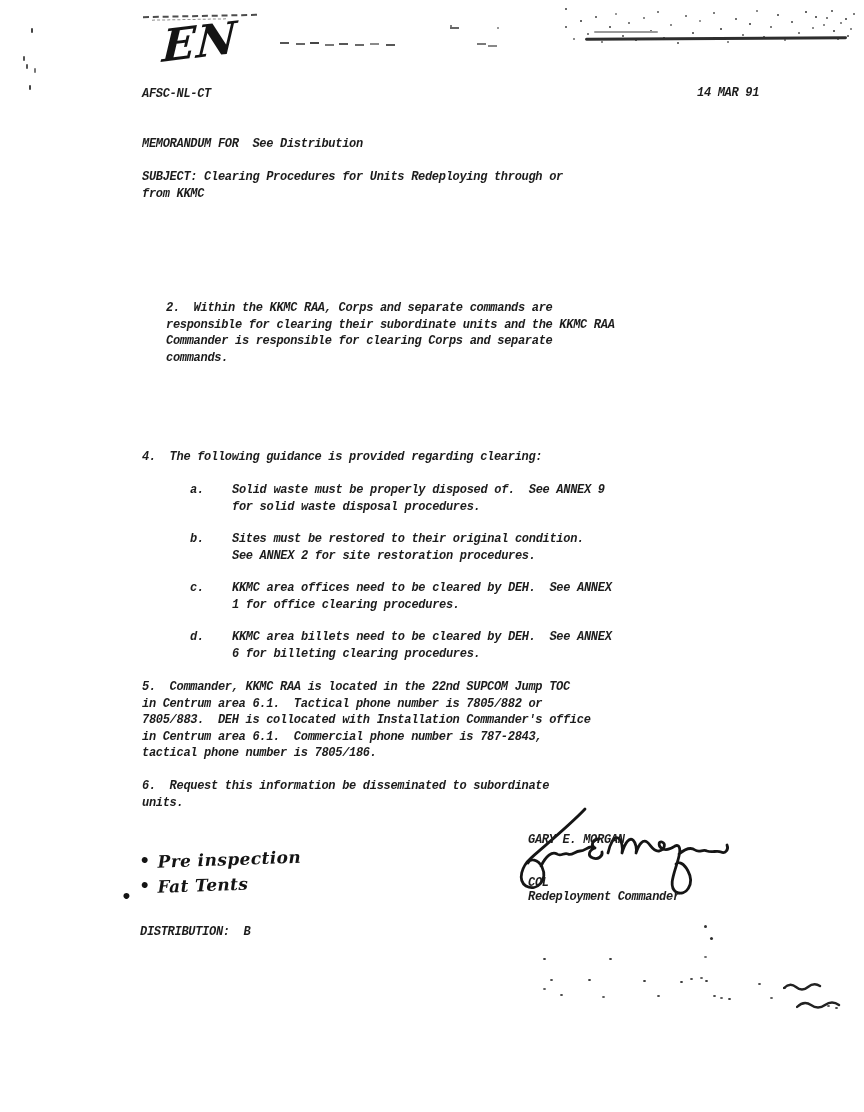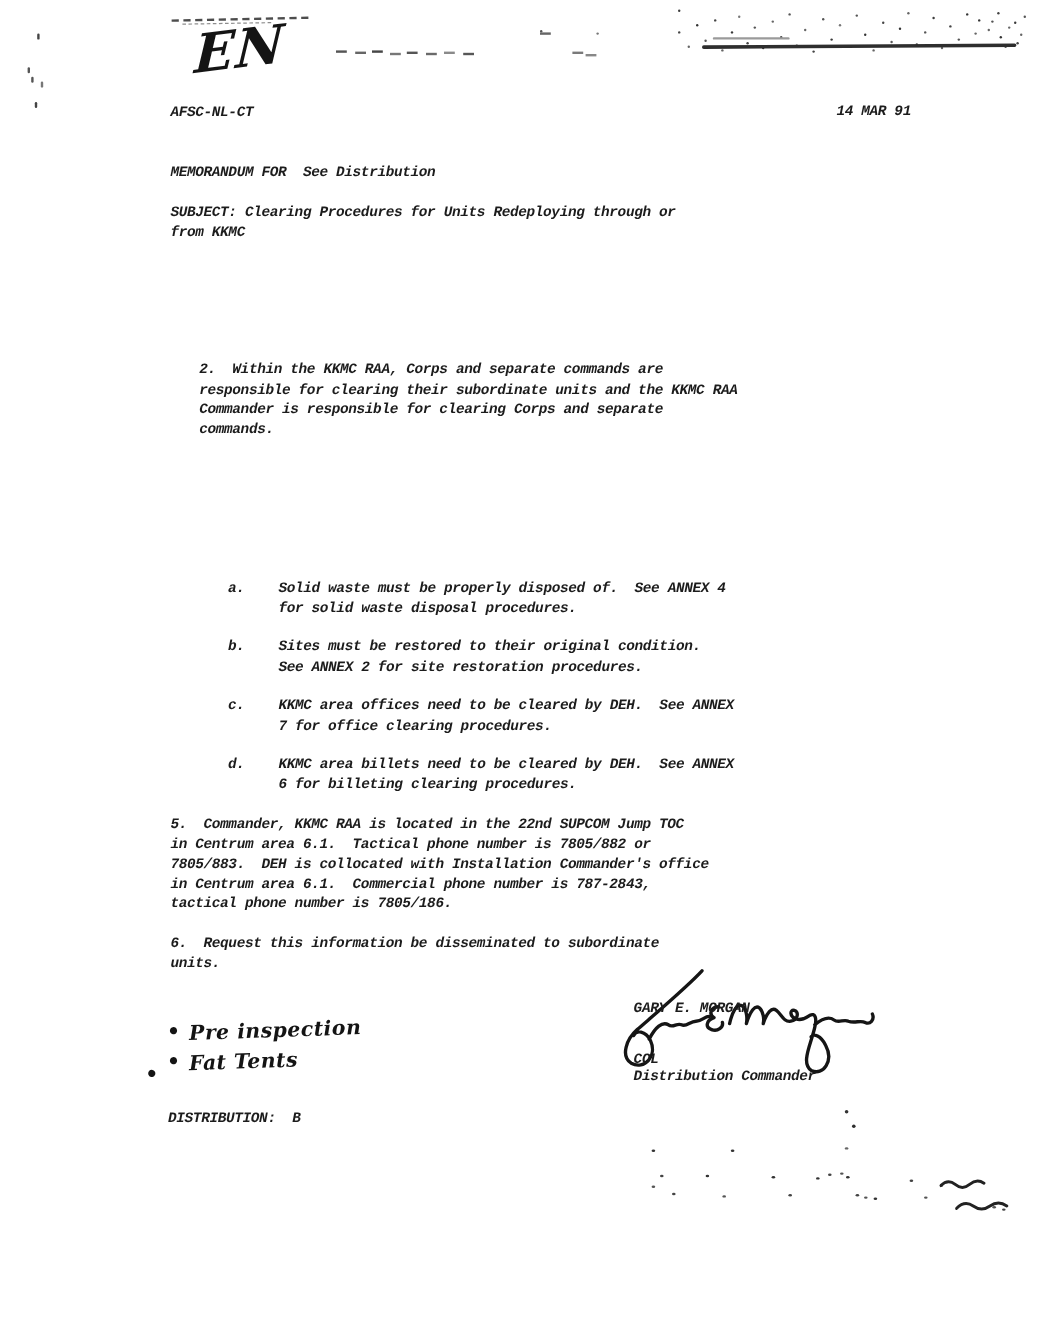--- a/index.html
+++ b/index.html
@@ -83,35 +83,36 @@
   <div class="t" style="left:142px; top:86px;">AFSC-NL-CT</div>
   <div class="t" style="left:697px; top:85px;">14 MAR 91</div>
   <div class="t" style="left:142px; top:169px;">SUBJECT: Clearing Procedures for Units Redeploying through or
 from KKMC</div>
   <div class="t" style="left:142px; top:136px;">MEMORANDUM FOR  See Distribution</div>
 
   <div class="t" style="left:142px; top:300px;margin-left:24px;">2.  Within the KKMC RAA, Corps and separate commands are
 responsible for clearing their subordinate units and the KKMC RAA
 Commander is responsible for clearing Corps and separate
 commands.</div>
+  <div class="t" style="left:142px; top:449px;">4.  The following guidance is provided regarding clearing:</div>
 
   <div class="t sub" style="top:482px;">
     <span class="ltr">a.</span>
-    <span class="txt">Solid waste must be properly disposed of.  See ANNEX 4
+    <span class="txt">Solid waste must be properly disposed of.  See ANNEX 9
 for solid waste disposal procedures.</span>
   </div>
   <div class="t sub" style="top:531px;">
     <span class="ltr">b.</span>
     <span class="txt">Sites must be restored to their original condition.
 See ANNEX 2 for site restoration procedures.</span>
   </div>
   <div class="t sub" style="top:580px;">
     <span class="ltr">c.</span>
     <span class="txt">KKMC area offices need to be cleared by DEH.  See ANNEX
-7 for office clearing procedures.</span>
+1 for office clearing procedures.</span>
   </div>
   <div class="t sub" style="top:629px;">
     <span class="ltr">d.</span>
     <span class="txt">KKMC area billets need to be cleared by DEH.  See ANNEX
 6 for billeting clearing procedures.</span>
   </div>
 
   <div class="t" style="left:142px; top:679px;">5.  Commander, KKMC RAA is located in the 22nd SUPCOM Jump TOC
 in Centrum area 6.1.  Tactical phone number is 7805/882 or
 7805/883.  DEH is collocated with Installation Commander's office
@@ -134,17 +135,17 @@
              M104 33 C98 33 95 39 100 42 C94 44 92 50 98 52 C103 54 108 50 107 46
              M113 47 C115 38 119 30 123 32 C127 34 128 42 127 47 C130 37 134 31 138 34 C141 37 142 43 141 47
              C144 38 148 33 152 36 C156 39 158 46 164 45 C170 44 171 37 167 36 C163 35 163 41 168 43
              C173 45 177 42 180 40 C184 38 186 42 184 50 C181 64 172 80 181 86 C191 91 200 78 193 65
              C189 57 183 55 181 58
              M184 48 C190 43 196 41 200 44 C204 47 208 43 212 45 C217 47 222 44 226 46 C230 48 234 44 232 39" stroke="#151515" stroke-width="2.8" fill="none" stroke-linecap="round" stroke-linejoin="round"></path>
   </svg>
 
   <div class="t" style="left:528px; top:832px;">GARY E. MORGAN</div>
   <div class="t" style="left:528px; top:875px;">COL</div>
-  <div class="t" style="left:528px; top:889px;">Distribution Commander</div>
+  <div class="t" style="left:528px; top:889px;">Redeployment Commander</div>
 
   <div class="t" style="left:140px; top:924px;">DISTRIBUTION:  B</div>
 
 </div>
 
 </body></html>

